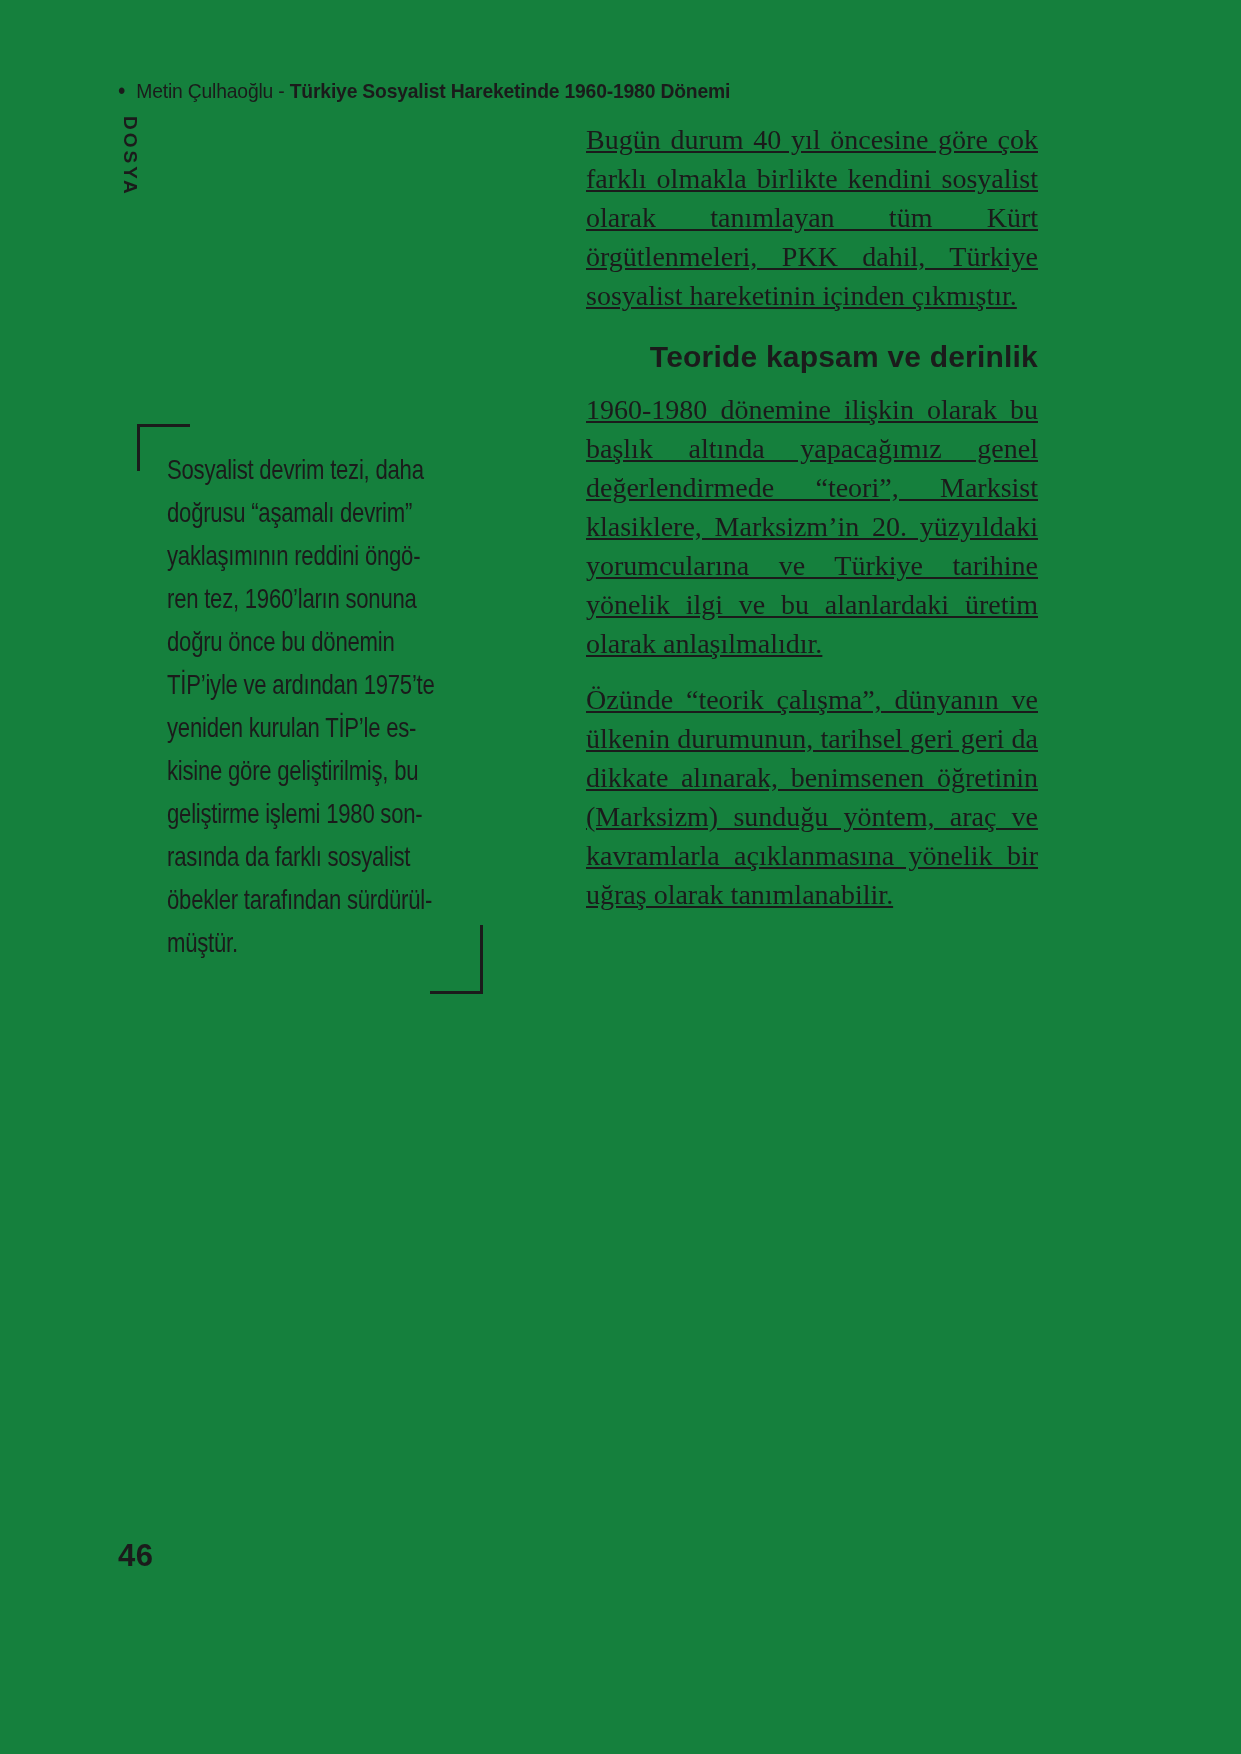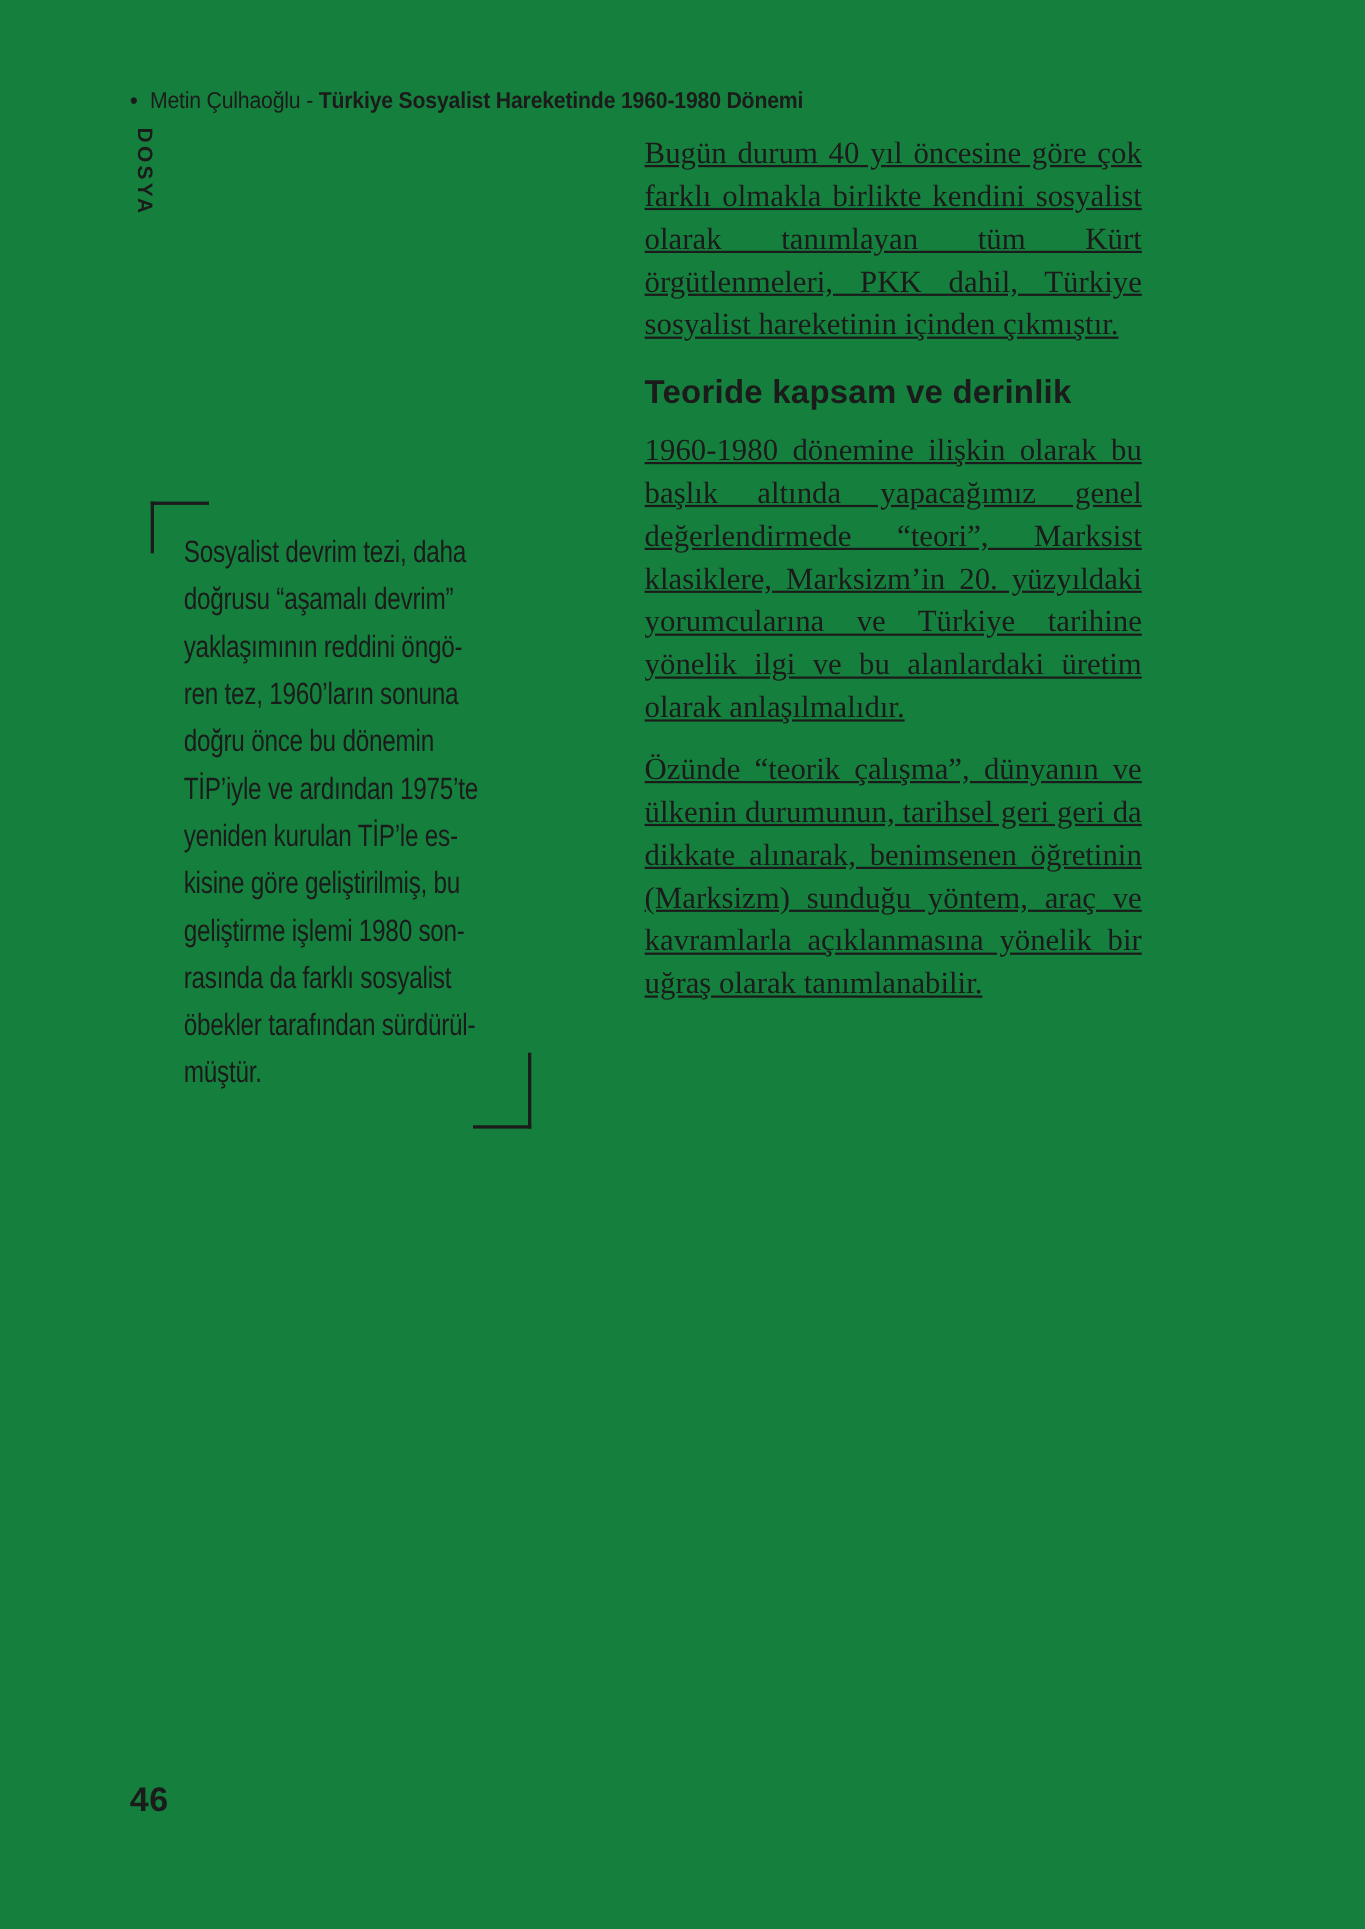--- a/index.html
+++ b/index.html
@@ -42,21 +42,21 @@
     letter-spacing: 3px;
     transform: rotate(90deg);
     transform-origin: 0 0;
     white-space: nowrap;
   }
 
   
   .quote {
     position: absolute;
     left: 137px;
-    top: 456px;
+    top: 424px;
     width: 348px;
   }
   .bracket-tl {
     position: absolute;
     left: 0; top: 0;
     width: 50px; height: 44px;
     border-left: 3px solid #1b1b1b;
     border-top: 3px solid #1b1b1b;
   }
   .bracket-br {
@@ -88,28 +88,28 @@
     line-height: 39px;
     text-align: justify;
   }
   .bodycol p { margin: 0 0 17px 0; text-decoration: underline; }
   .bodycol h2 {
     font-family: "Liberation Sans", sans-serif;
     font-size: 30px;
     font-weight: 700;
     letter-spacing: 0.2px;
     margin: 22px 0 14px 0;
-    text-align: left;
+    text-align: right;
   }
 
   
   .pagenum {
     position: absolute;
     left: 118px;
-    top: 1618px;
+    top: 1538px;
     font-family: "Liberation Sans", sans-serif;
     font-size: 31px;
     font-weight: 700;
     letter-spacing: 0.5px;
   }
 </style>
 </head>
 <body>
 
 <div class="page">

